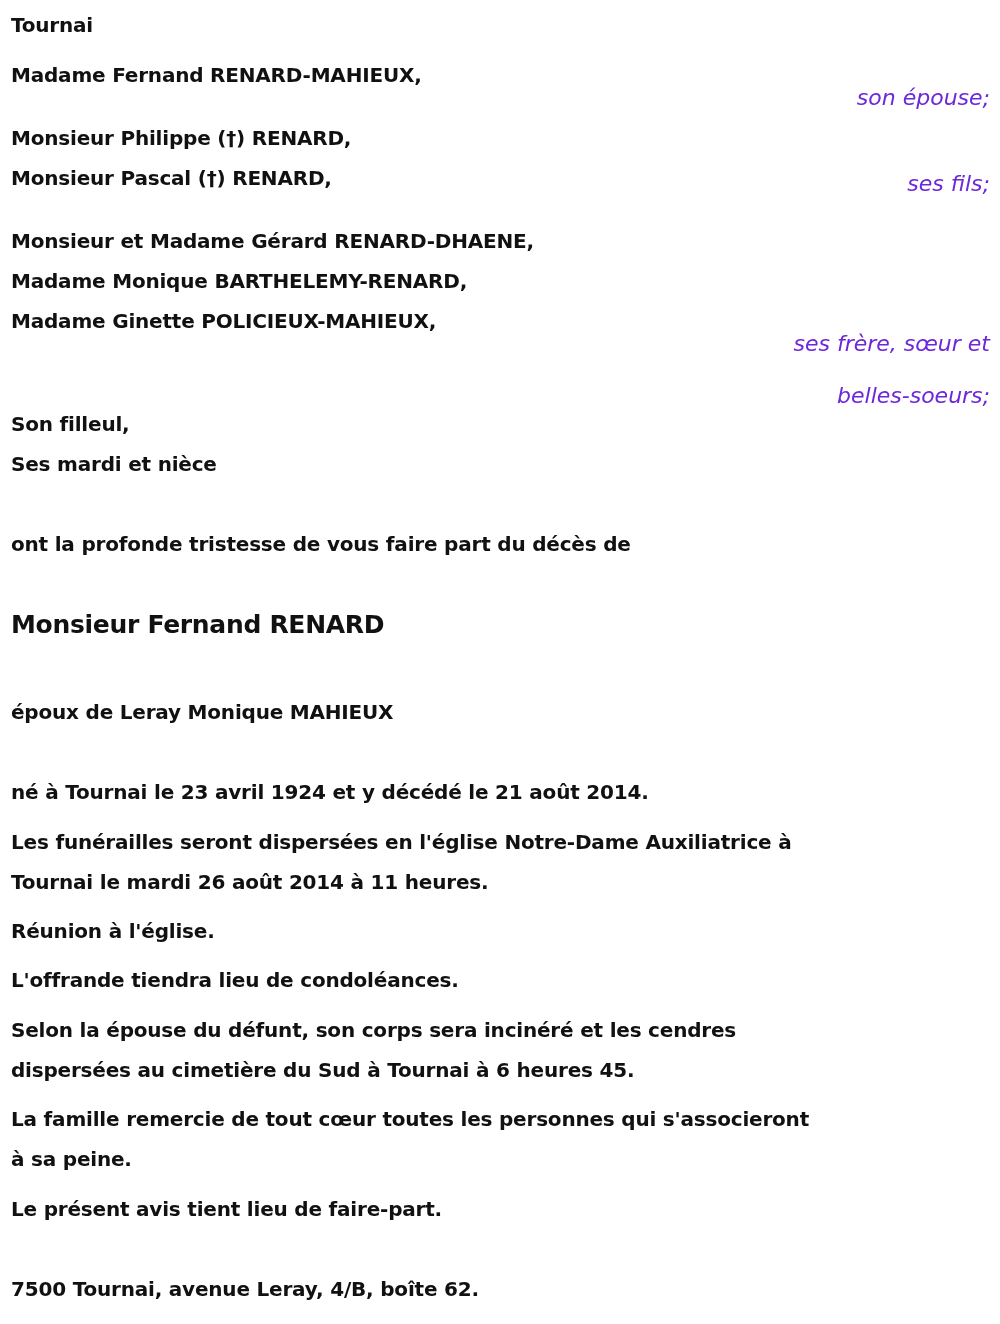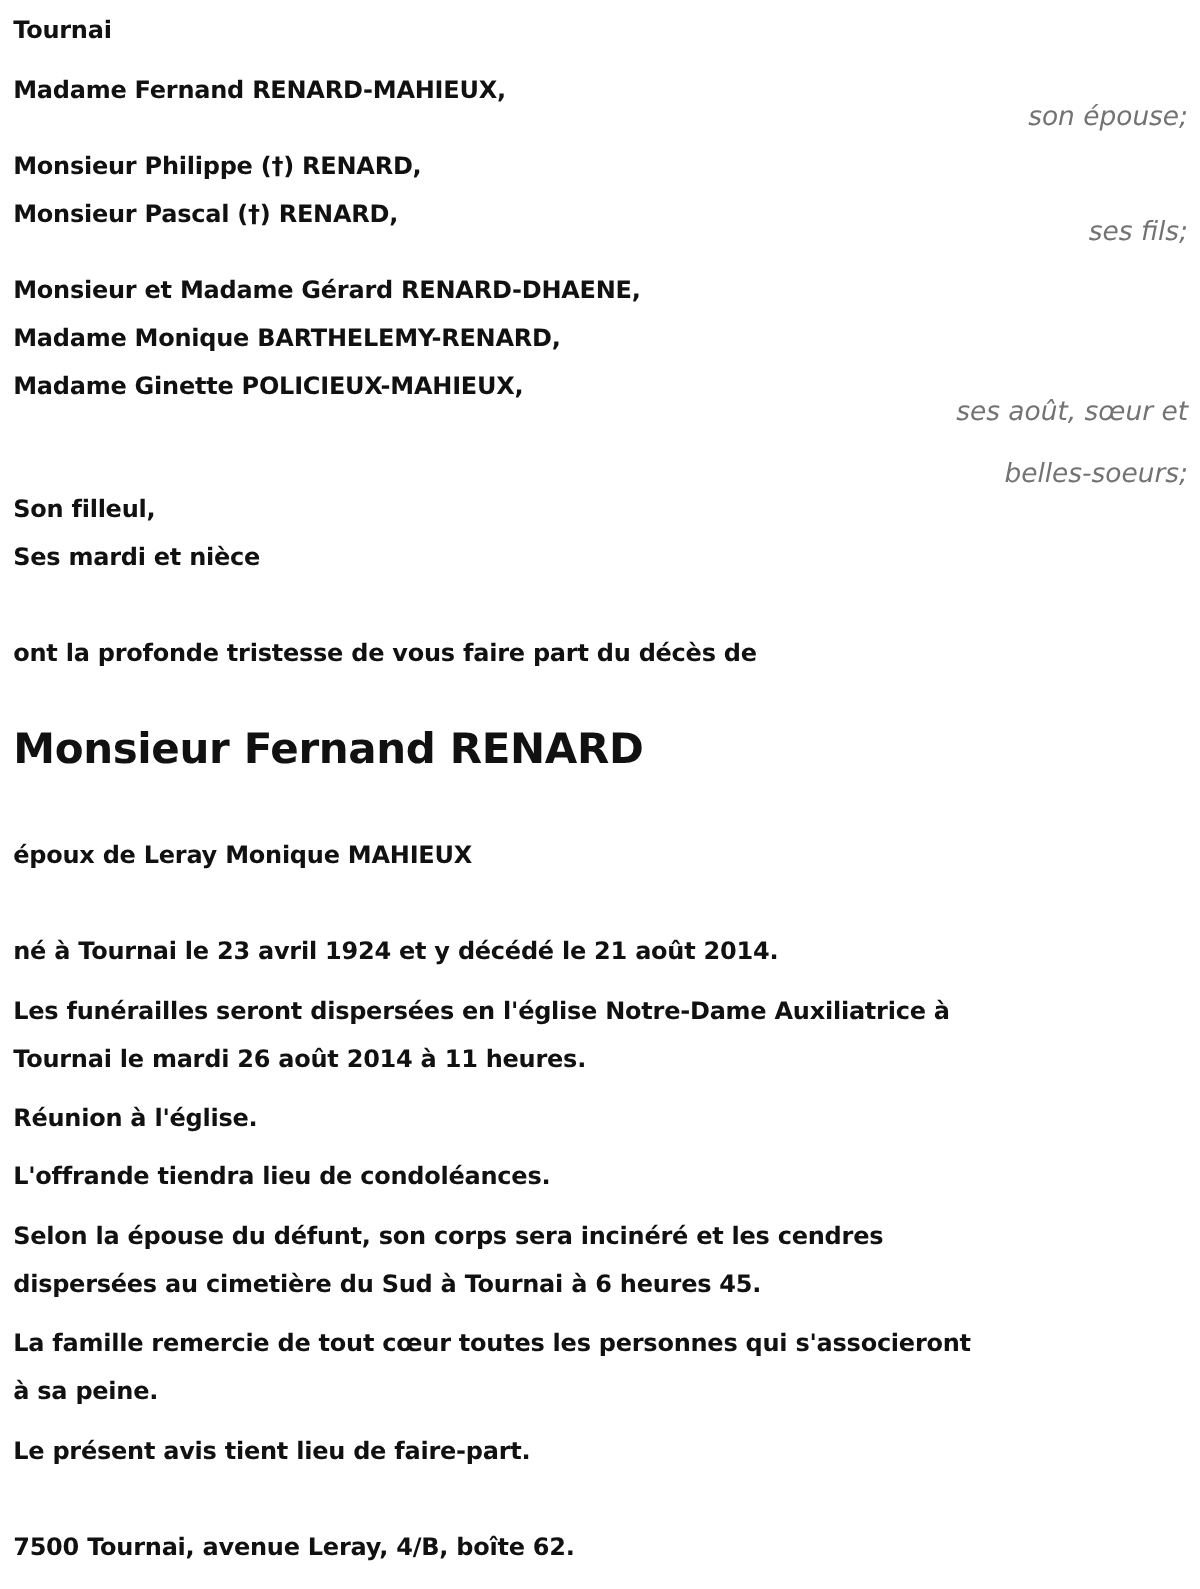--- a/index.html
+++ b/index.html
@@ -6,44 +6,44 @@
   body {
     width: 1000px; height: 1324px; position: relative; overflow: hidden;
     font-family: "DejaVu Sans", sans-serif; color: #111111;
   }
   .line {
     position: absolute; left: 11px; font-size: 20px; line-height: 30px;
     white-space: nowrap; letter-spacing: -0.2px; font-weight: bold;
   }
   .right {
     position: absolute; right: 10px; font-size: 22px; line-height: 28px;
-    font-style: italic; white-space: nowrap; text-align: right; color: #737373;
+    font-style: italic; white-space: nowrap; text-align: right; color: #6d28d9;
   }
   .title {
-    position: absolute; left: 11px; font-size: 35px; line-height: 40px;
+    position: absolute; left: 11px; font-size: 25px; line-height: 40px;
     font-weight: bold; white-space: nowrap; letter-spacing: -0.3px;
   }
 </style>
 </head>
 <body>
 
 <div>
   <div class="line" style="top:10px">Tournai</div>
 
   <div class="line" style="top:60px">Madame Fernand RENARD-MAHIEUX,</div>
   <div class="right" style="top:84px">son épouse;</div>
 
   <div class="line" style="top:123px">Monsieur Philippe (†) RENARD,</div>
   <div class="line" style="top:163px">Monsieur Pascal (†) RENARD,</div>
-  <div class="right" style="top:180px">ses fils;</div>
+  <div class="right" style="top:170px">ses fils;</div>
 
   <div class="line" style="top:226px">Monsieur et Madame Gérard RENARD-DHAENE,</div>
   <div class="line" style="top:266px">Madame Monique BARTHELEMY-RENARD,</div>
   <div class="line" style="top:306px">Madame Ginette POLICIEUX-MAHIEUX,</div>
-  <div class="right" style="top:330px">ses août, sœur et</div>
+  <div class="right" style="top:330px">ses frère, sœur et</div>
   <div class="right" style="top:382px">belles-soeurs;</div>
 
   <div class="line" style="top:409px">Son filleul,</div>
   <div class="line" style="top:449px">Ses mardi et nièce</div>
 
   <div class="line" style="top:529px">ont la profonde tristesse de vous faire part du décès de</div>
 
   <div class="title" style="top:605px">Monsieur Fernand RENARD</div>
 
   <div class="line" style="top:697px">époux de Leray Monique MAHIEUX</div>

